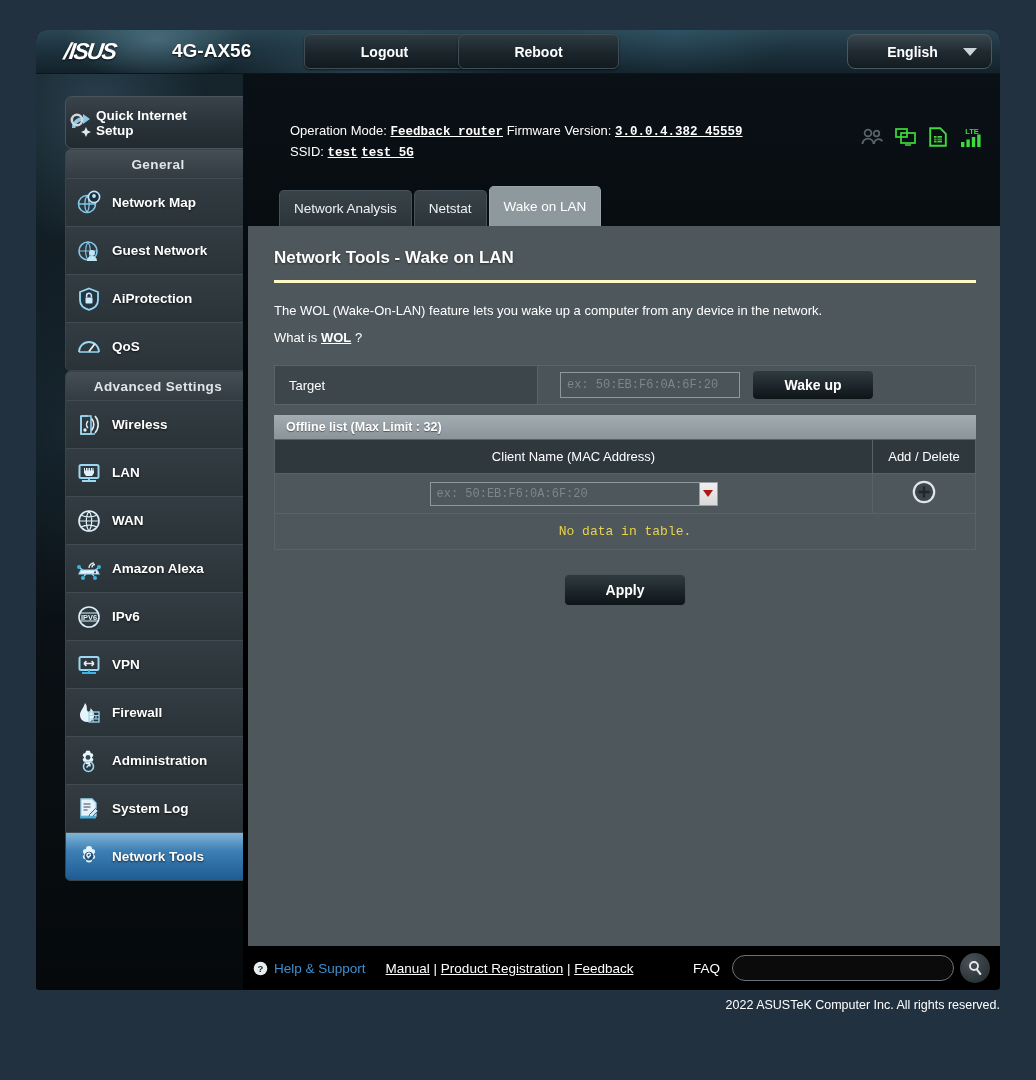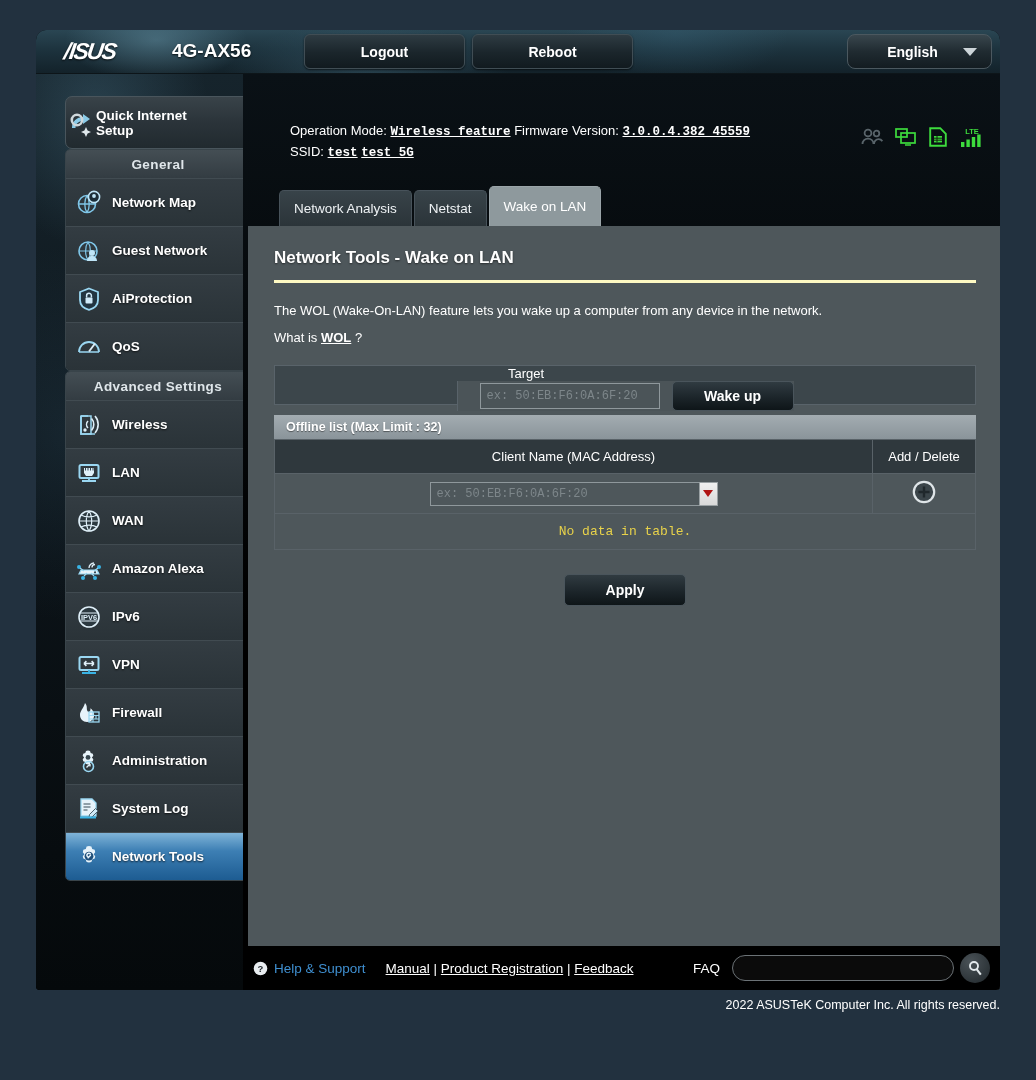--- a/index.html
+++ b/index.html
@@ -47,21 +47,21 @@
     width: 161px; height: 35px;
     border-radius: 6px;
     background: linear-gradient(180deg,#2e3b42 0%,#1b262c 52%,#111a1f 100%);
     border: 1px solid #404d54;
     color: #fff; font-size: 14px; font-weight: bold;
     display: flex; align-items: center; justify-content: center;
     cursor: pointer;
     box-shadow: 0 1px 2px rgba(0,0,0,.6);
   }
   .topbtn.logout { left: 268px; }
-  .topbtn.reboot { left: 422px; margin-left: 14px; }
+  .topbtn.reboot { left: 422px; }
   .langbox {
     position: absolute; right: 8px; top: 4px;
     width: 145px; height: 35px;
     border-radius: 8px;
     background: linear-gradient(180deg,#39464d 0%,#202b31 50%,#131c21 100%);
     border: 1px solid #4b585f;
     display: flex; align-items: center; cursor: pointer;
   }
   .langbox .lbl { flex: 1; text-align: center; color: #fff; font-size: 14px; font-weight: bold; padding-left: 14px;}
   .langbox .carat {
@@ -137,21 +137,21 @@
   }
   .panel-inner { padding: 22px 26px 0 26px; }
   .panel-title { color:#fff; font-size: 17px; font-weight: bold; padding-bottom: 12px;
     border-bottom: 3px solid #fef9c3; text-shadow: 0 1px 2px rgba(0,0,0,.5); }
   .desc { color:#fff; font-size: 13px; margin-top: 20px; }
   .whatis { color:#fff; font-size: 13px; margin-top: 12px; }
   .whatis u { text-decoration: underline; font-weight: bold; cursor: pointer; }
 
   .target-row {
     margin-top: 20px; height: 40px; display: flex; align-items: center;
-    background: #3c464b; border: 1px solid #59636a; flex-direction: column;
+    background: #3c464b; border: 1px solid #59636a;
   }
   .target-lbl { width: 262px; color: #fff; font-size: 13px; padding-left: 14px; }
   .target-right { flex: 1; height: 100%; display: flex; align-items: center;
     background: #4b5458; border-left: 1px solid #59636a; padding-left: 22px; }
   .mac-input {
     width: 180px; height: 26px; background: transparent; border: 1px solid #8f989c;
     color: #7d868a; font-family: "Liberation Mono", monospace; font-size: 12px;
     padding: 0 6px;
   }
   .mac-input::placeholder { color: #7d868a; }
@@ -423,21 +423,21 @@
             <span class="lbl">Network Tools</span>
           </div>
         </div>
       </div>
 
       <div class="content">
 
         <div class="infoline">
           <div>
             <span>Operation Mode:</span>
-            <u>Wireless feature</u>
+            <u>Feedback router</u>
             <span>Firmware Version:</span>
             <u>3.0.0.4.382_45559</u>
           </div>
           <div>
             <span>SSID:</span>
             <u>test</u>
             <u>test_5G</u>
           </div>
         </div>
 

